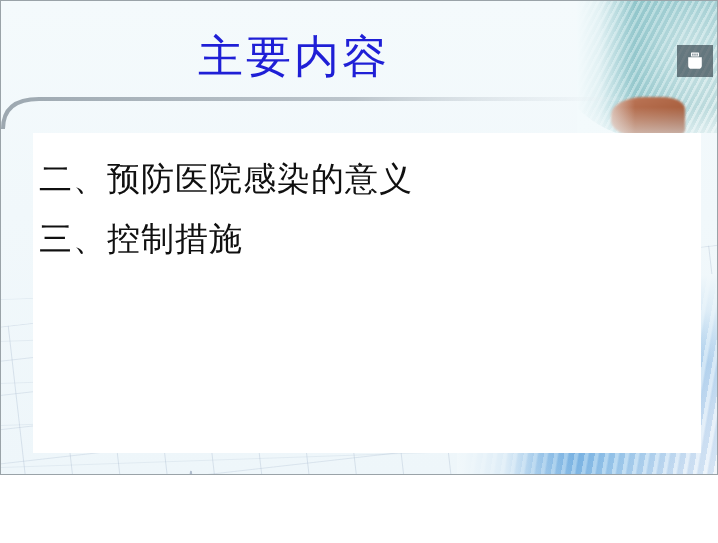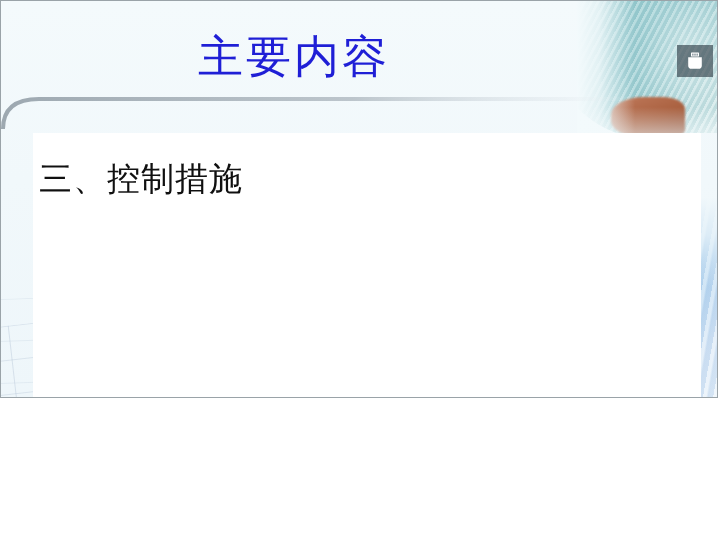--- a/index.html
+++ b/index.html
@@ -7,21 +7,21 @@
     padding: 0;
     background: #ffffff;
   }
   body {
     font-family: "Liberation Sans", sans-serif;
   }
 
   #slide {
     position: relative;
     width: 718px;
-    height: 398px;
+    height: 475px;
     overflow: hidden;
     box-sizing: border-box;
     border: 1px solid #9aa3a8;
     background:
       linear-gradient(180deg, #f4fafc 0%, #f1f8fb 45%, #eef6fa 100%);
   }
 
   
   .ecg-paper {
     position: absolute;
@@ -262,17 +262,18 @@
         <stop offset="100%" stop-color="#ffffff" stop-opacity="0"></stop>
       </linearGradient>
     </defs>
     <path d="M2 36 C2 16 14 6 38 6 L640 6" fill="none" stroke="url(#swGrad)" stroke-width="4"></path>
   </svg>
 
   <div class="slide-title">主要内容</div>
 
   <div class="content-card">
     <ul class="bullet-list">
+      <li class="bullet-item">二、预防医院感染的意义</li>
       <li class="bullet-item">三、控制措施</li>
     </ul>
   </div>
 
 </div>
 
 </body></html>

